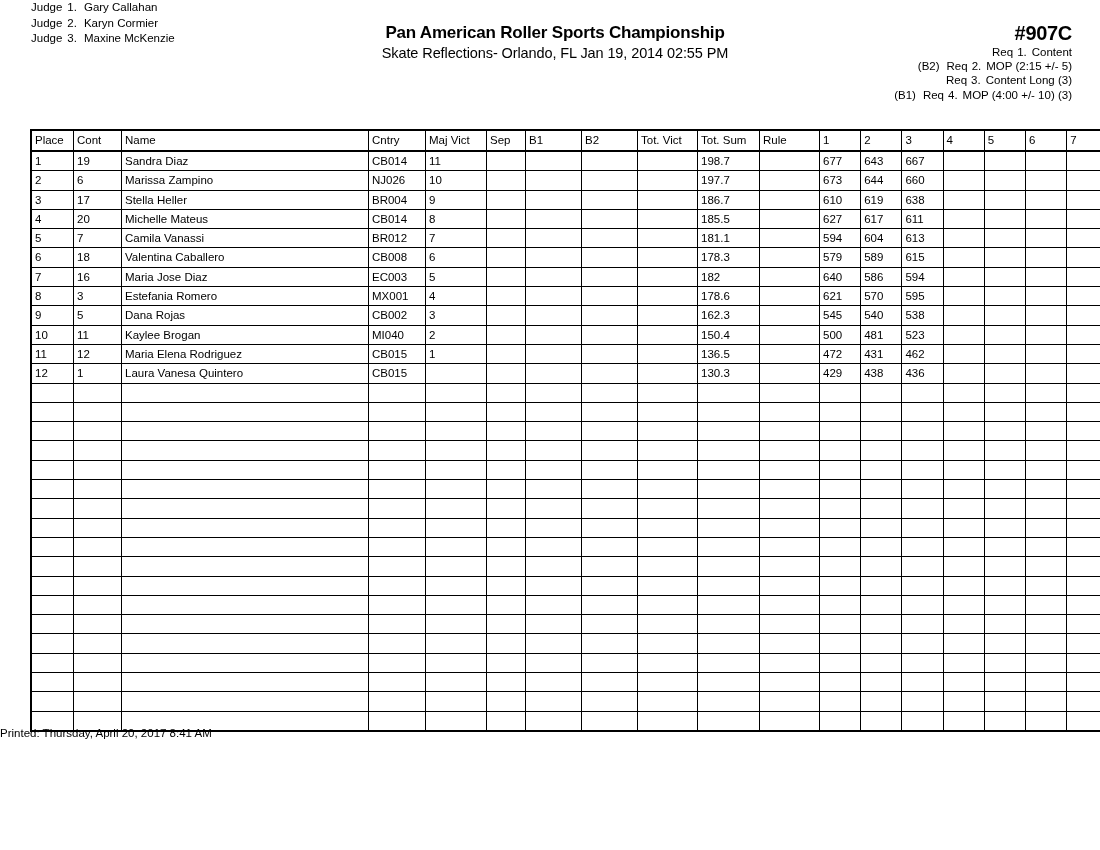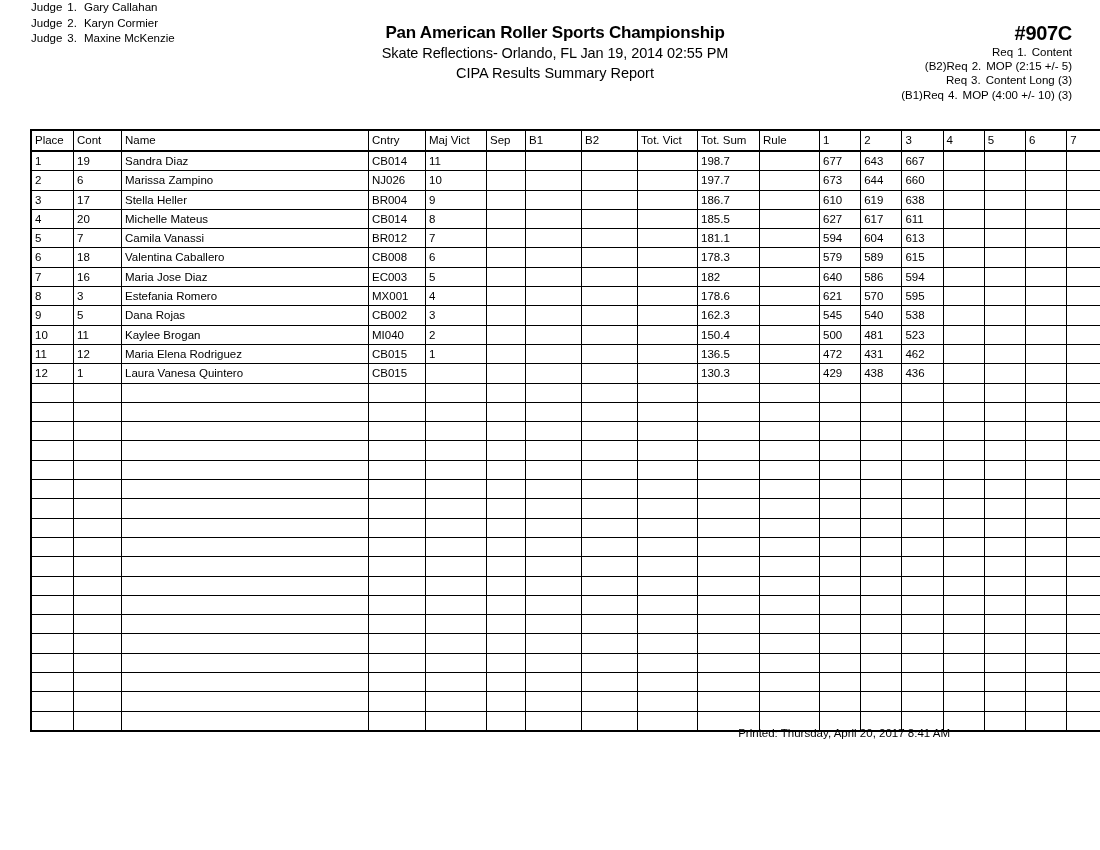--- a/index.html
+++ b/index.html
@@ -72,21 +72,21 @@
     font-weight: bold;
     line-height: 23px;
     letter-spacing: -0.3px;
   }
   .req-row {
     font-size: 11.5px;
     line-height: 14.2px;
     white-space: nowrap;
   }
   .req-bracket { display: inline-block; }
-  .req-word    { display: inline-block; margin-left: 0; }
+  .req-word    { display: inline-block; margin-left: 7px; }
   .req-num     { display: inline-block; margin-left: 4px; }
   .req-text    { display: inline-block; margin-left: 5px; }
 
   
   #results-table {
     position: absolute;
     left: 30px;
     top: 129px;
     width: 1018px;
     border-collapse: collapse;
@@ -135,21 +135,21 @@
 
   thead .c-place, thead .c-cont { text-align: left; padding-left: 3px; margin-left: 29px; }
   thead .c-judge { text-align: center; padding-left: 0; }
 
   
   #printed-footer {
     position: absolute;
     left: 0;
     top: 727px;
     width: 1100px;
-    text-align: right;
+    text-align: left;
     font-size: 11.5px;
     padding-right: 150px;
     box-sizing: border-box;
   }
 </style>
 </head>
 <body>
 
 <div id="judges">
   <span class="judge-line">
@@ -159,21 +159,20 @@
     <span class="judge-word">Judge</span><span class="judge-num">2.</span><span class="judge-name">Karyn Cormier</span>
   </span>
   <span class="judge-line">
     <span class="judge-word">Judge</span><span class="judge-num">3.</span><span class="judge-name">Maxine McKenzie</span>
   </span>
 </div>
 
 <div id="center-header">
   <div id="event-title">Pan American Roller Sports Championship</div>
   <div id="venue-line">Skate Reflections- Orlando, FL  Jan 19, 2014  02:55 PM</div>
-  <div id="report-subtitle">CIPA Results Summary Report</div>
 </div>
 
 <div id="req-block">
   <div id="event-number">#907C</div>
   <div class="req-row">
     <span class="req-bracket"></span><span class="req-word">Req</span><span class="req-num">1.</span><span class="req-text">Content</span>
   </div>
   <div class="req-row">
     <span class="req-bracket">(B2)</span><span class="req-word">Req</span><span class="req-num">2.</span><span class="req-text">MOP (2:15 +/- 5)</span>
   </div>

